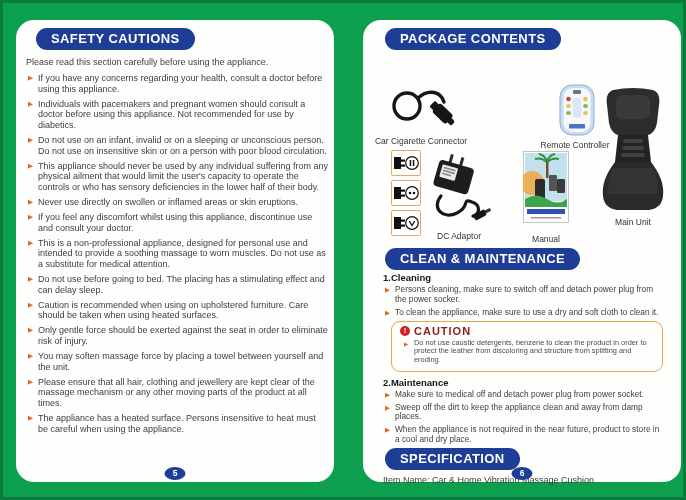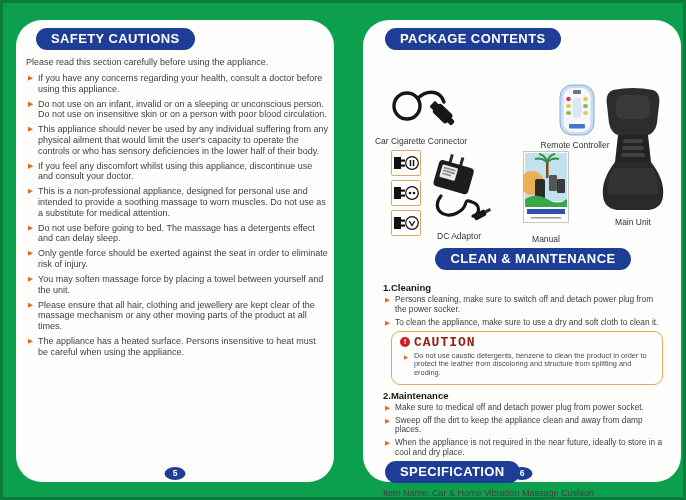--- a/index.html
+++ b/index.html
@@ -1,18 +1,18 @@
 <!DOCTYPE html>
 <html><head>
 <meta charset="utf-8">
 <style>
   html,body{margin:0;padding:0;}
   body{width:686px;height:500px;font-family:"Liberation Sans",sans-serif;}
   .canvas{position:relative;width:680px;height:494px;background:#0ca04e;border:3px solid #0b7c3c;overflow:hidden;}
-  .page{position:absolute;top:17px;width:318px;height:462px;background:#fefefc;border-radius:26px;}
+  .page{position:absolute;top:17px;width:318px;height:462px;background:#fefefc;border-radius:18px;}
   .page-left{left:13px;}
   .page-right{left:360px;}
 
   .badge{display:inline-block;background:#1e3d96;color:#fff;font-weight:bold;
          font-size:13px;letter-spacing:.4px;padding:3px 15px 4px;border-radius:14px;white-space:nowrap;}
   .badge-row{margin:8px 0 0 20px;}
 
   .intro{margin:7px 0 6px 10px;font-size:9px;color:#3e3e3e;}
 
   .blist{list-style:none;margin:0;padding:0 6px 0 12px;}
@@ -31,48 +31,49 @@
   
   .pkg{position:relative;height:198px;text-decoration:underline;}
   .pkg .item-label{position:absolute;font-size:8.5px;color:#333;text-align:center;}
   .abs{position:absolute;}
 
   .subhead{display:block;margin:2px 0 2px 20px;font-size:9.5px;font-weight:bold;color:#151515;}
   .sect{margin-left:20px;margin-right:10px;}
 
   .caution-box{margin:3px 18px 5px 28px;border:1px solid #e8a558;border-radius:9px;padding:3px 6px 4px 8px;}
   .caution-head{display:flex;align-items:center;gap:4px;margin-bottom:2px;}
-  .caution-title{font-family:Liberation Mono, monospace;font-weight:bold;font-size:13px;color:#8c1c1c;letter-spacing:1px;}
+  .caution-title{font-family:Liberation Sans, sans-serif;font-weight:bold;font-size:11px;color:#8c1c1c;letter-spacing:1px;}
   .excl{display:inline-block;width:10px;height:10px;border-radius:50%;background:#cf1f26;color:#fff;
         font-size:8px;font-weight:bold;text-align:center;line-height:10px;}
 
   .spec-lines{margin:5px 0 0 20px;font-size:9px;line-height:11.5px;color:#3e3e3e;}
 
   .plugbox{width:28px;height:24px;border:1px solid #dfa86a;background:#fff;border-radius:2px;
            display:flex;align-items:center;justify-content:center;margin-bottom:4px;}
 </style>
 </head>
 <body>
 
 <div class="canvas">
 
   <div class="page page-left">
     <div class="badge-row">
       <span class="badge">SAFETY CAUTIONS</span>
     </div>
     <p class="intro">Please read this section carefully before using the appliance.</p>
     <ul class="blist">
       <li><span class="tri">▶</span><span>If you have any concerns regarding your health, consult a doctor before using this appliance.</span></li>
-      <li><span class="tri">▶</span></li>
+      <li><span class="tri">▶</span><span>Individuals with pacemakers and pregnant women should consult a doctor before using this appliance. Not recommended for use by diabetics.</span></li>
       <li><span class="tri">▶</span><span>Do not use on an infant, invalid or on a sleeping or unconscious person. Do not use on insensitive skin or on a person with poor blood circulation.</span></li>
       <li><span class="tri">▶</span><span>This appliance should never be used by any individual suffering from any physical ailment that would limit the user's capacity to operate the controls or who has sensory deficiencies in the lower half of their body.</span></li>
-      <li><span class="tri">▶</span></li>
+      <li><span class="tri">▶</span><span>Never use directly on swollen or inflamed areas or skin eruptions.</span></li>
       <li><span class="tri">▶</span><span>If you feel any discomfort whilst using this appliance, discontinue use and consult your doctor.</span></li>
       <li><span class="tri">▶</span><span>This is a non-professional appliance, designed for personal use and intended to provide a soothing massage to worn muscles. Do not use as a substitute for medical attention.</span></li>
-      <li><span class="tri">▶</span><span>Do not use before going to bed. The massage has a detergents effect and can delay sleep.</span></li>
+      <li><span class="tri">▶</span><span>Do not use before going to bed. The placing has a stimulating effect and can delay sleep.</span></li>
+      <li><span class="tri">▶</span><span>Caution is recommended when using on upholstered furniture. Care should be taken when using heated surfaces.</span></li>
       <li><span class="tri">▶</span><span>Only gentle force should be exerted against the seat in order to eliminate risk of injury.</span></li>
       <li><span class="tri">▶</span><span>You may soften massage force by placing a towel between yourself and the unit.</span></li>
       <li><span class="tri">▶</span><span>Please ensure that all hair, clothing and jewellery are kept clear of the massage mechanism or any other moving parts of the product at all times.</span></li>
       <li><span class="tri">▶</span><span>The appliance has a heated surface. Persons insensitive to heat must be careful when using the appliance.</span></li>
     </ul>
     <div class="pagenum">5</div>
   </div>
 
   <div class="page page-right">
     <div class="badge-row" style="margin-left:22px;">
@@ -187,21 +188,21 @@
         <rect x="12" y="28" width="10" height="20" rx="2" fill="#2b2b2b"></rect>
         <rect x="26" y="24" width="8" height="16" rx="1" fill="#555"></rect>
         <rect x="34" y="28" width="8" height="14" rx="1" fill="#3a3a3a"></rect>
         <path d="M2 48 q11 -7 22 0 q11 7 20 0 L44 56 L2 56 Z" fill="#3aa648"></path>
         <rect x="4" y="58" width="38" height="5" fill="#2d52b0"></rect>
         <rect x="8" y="66" width="30" height="1.5" fill="#9a9a9a"></rect>
       </svg>
       <div class="item-label" style="left:152px;top:184px;width:62px;text-align:center;">Manual</div>
     </div>
 
-    <div class="badge-row" style="margin:0 0 12px 22px;text-align:center;">
+    <div class="badge-row" style="margin:0 0 2px 22px;">
       <span class="badge">CLEAN &amp; MAINTENANCE</span>
     </div>
 
     <b class="subhead">1.Cleaning</b>
     <div class="sect">
       <ul class="blist small" style="padding-left:2px;">
         <li><span class="tri">▶</span><span>Persons cleaning, make sure to switch off and detach power plug from the power socker.</span></li>
         <li><span class="tri">▶</span><span>To clean the appliance, make sure to use a dry and soft cloth to clean it.</span></li>
       </ul>
     </div>
@@ -214,21 +215,21 @@
       <ul class="blist tiny">
         <li><span class="tri">▶</span><span>Do not use caustic detergents, benzene to clean the product in order to protect the leather from discoloring and structure from splitting and eroding.</span></li>
       </ul>
     </div>
 
     <b class="subhead">2.Maintenance</b>
     <div class="sect">
       <ul class="blist small" style="padding-left:2px;">
         <li><span class="tri">▶</span><span>Make sure to medical off and detach power plug from power socket.</span></li>
         <li><span class="tri">▶</span><span>Sweep off the dirt to keep the appliance clean and away from damp places.</span></li>
-        <li><span class="tri">▶</span><span>When the appliance is not required in the near future, ideally to store in a cool and dry place.</span></li>
+        <li><span class="tri">▶</span><span>When the appliance is not required in the near future, product to store in a cool and dry place.</span></li>
       </ul>
     </div>
 
     <div class="badge-row" style="margin:2px 0 0 22px;">
       <span class="badge">SPECIFICATION</span>
     </div>
     <div class="spec-lines">
       <div>Item Name: Car &amp; Home Vibration Massage Cushion</div>
 
     </div>

